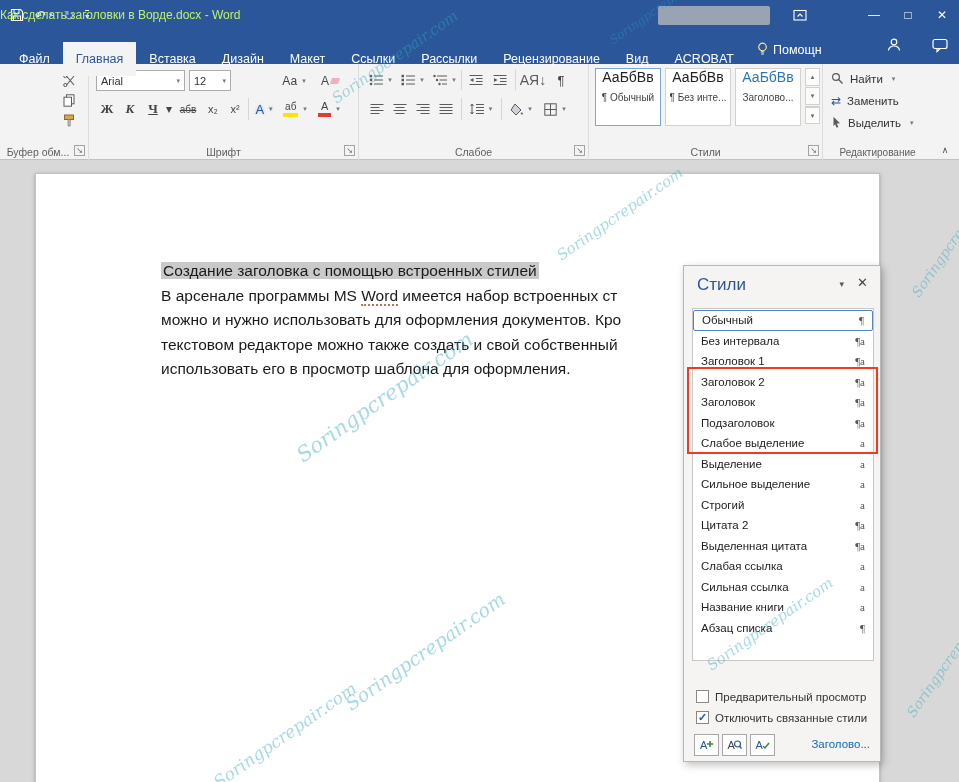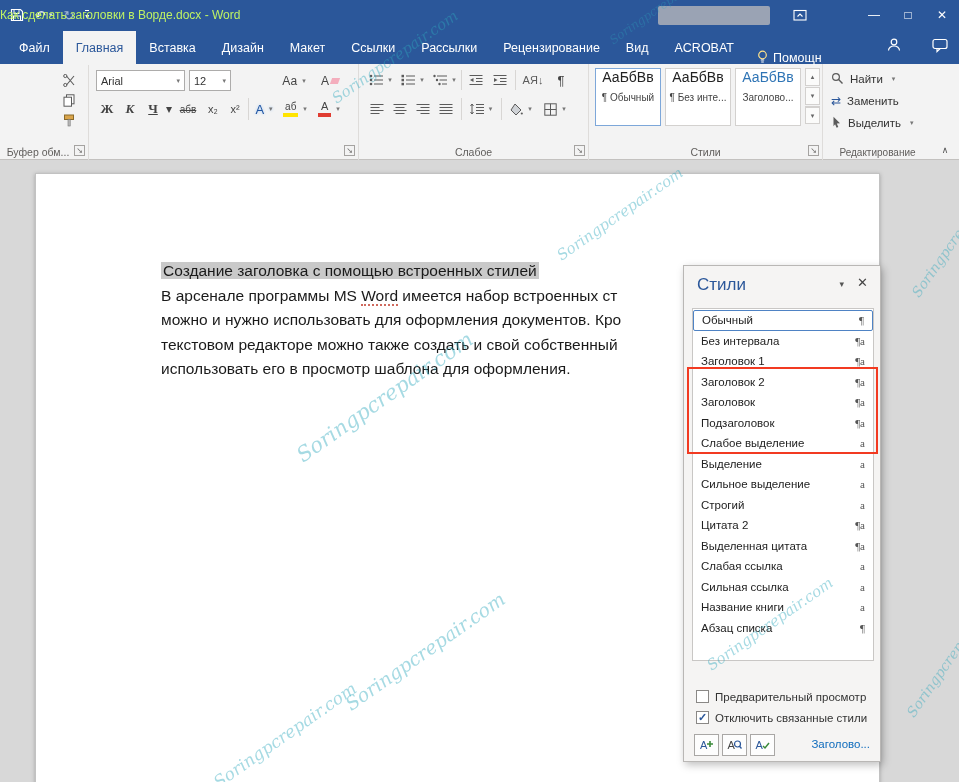--- a/index.html
+++ b/index.html
@@ -11,21 +11,21 @@
   #titlebar{position:absolute;left:0;top:0;width:959px;height:30px;background:#2b579a;color:#fff;z-index:10}
   #qat{position:absolute;left:10px;top:0;height:30px;display:flex;align-items:center;gap:11px}
   .qbtn{display:flex;align-items:center;justify-content:center;color:#fff;font-size:13px}
   #title{position:absolute;left:0;right:0;top:0;height:30px;text-align:left;line-height:30px;font-size:12px;color:#bef264;pointer-events:none}
   #redacted{position:absolute;left:658px;top:6px;width:112px;height:19px;background:#9aa3b4;border-radius:2px}
   #winctl{position:absolute;right:0;top:0;height:30px;display:flex}
   .wctl{width:34px;height:30px;display:flex;align-items:center;justify-content:center;font-size:12px;color:#fff}
 
   
   #tabrow{position:absolute;left:0;top:30px;width:959px;height:34px;background:#2b579a;z-index:9}
-  #tabstrip{position:absolute;left:6px;top:1px;height:34px;display:flex;align-items:flex-end}
+  #tabstrip{position:absolute;left:6px;top:12px;height:34px;display:flex;align-items:flex-start}
   .tab{padding:0 13px;line-height:34px;font-size:12.5px;color:#fff;white-space:nowrap}
   .tab.on{background:#f3f3f3;color:#2b579a}
   #helptab{display:flex;align-items:center;gap:5px;padding:0 10px;color:#fff;font-size:12.5px}
   #tabicons{position:absolute;right:10px;top:0;height:34px;display:flex;align-items:center;gap:30px}
 
   
   #ribbon{position:absolute;left:0;top:64px;width:959px;height:96px;background:#f3f3f3;border-bottom:1px solid #c3c1bf;z-index:8}
   .grp{position:absolute;top:0;height:96px;border-right:1px solid #dedcda}
   .grp-label{position:absolute;bottom:2px;left:0;right:0;text-align:center;font-size:10.5px;color:#605e5c;white-space:nowrap}
   .dlg{position:absolute;bottom:4px;right:3px;width:11px;height:11px;border:1px solid #a5a3a1;color:#6d6b69;font-size:8px;line-height:9px;text-align:center}
@@ -209,20 +209,21 @@
         <span class="dd">▾</span>
       </span>
     <span class="ib" style="left:226px;top:34px;width:28px;height:22px">
         <span class="stk">
           <span style="font-size:11px">А</span>
           <span class="rbar"></span>
         </span>
         <span class="dd">▾</span>
       </span>
 
+    <div class="grp-label">Шрифт</div>
     <span class="dlg">↘</span>
   </div>
 
   <div class="grp" style="left:359px;width:230px">
     <span class="ib" style="left:8px;top:6px;width:27px;height:20px">
       <svg width="14" height="12" viewBox="0 0 14 12">
           <circle cx="2" cy="2" r="1.3" fill="#5b5b5b"></circle>
           <circle cx="2" cy="6" r="1.3" fill="#5b5b5b"></circle>
           <circle cx="2" cy="10" r="1.3" fill="#5b5b5b"></circle>
           <path d="M5 2 h9 M5 6 h9 M5 10 h9" stroke="#5b5b5b"></path>
@@ -254,21 +255,21 @@
           <path d="M4.5 4 v4 l-3.5 -2 Z" fill="#5b5b5b"></path>
         </svg>
     </span>
     <span class="ib" style="left:130px;top:6px;width:22px;height:20px">
       <svg width="14" height="12" viewBox="0 0 14 12">
           <path d="M0.5 1.5 h13 M7 4.5 h6.5 M7 7.5 h6.5 M0.5 10.5 h13" stroke="#5b5b5b"></path>
           <path d="M1 4 v4 l3.5 -2 Z" fill="#5b5b5b"></path>
         </svg>
     </span>
     <span class="vsep" style="left:156px;top:6px;height:20px"></span>
-    <span class="ib" style="left:160px;top:6px;width:28px;height:20px;font-size:11px;color:#5b5b5b">АЯ↓</span>
+    <span class="ib" style="left:160px;top:6px;width:28px;height:20px;font-size:14px;color:#5b5b5b">АЯ↓</span>
     <span class="ib" style="left:192px;top:6px;width:20px;height:20px;font-size:13px">¶</span>
 
     <span class="ib" style="left:8px;top:34px;width:20px;height:22px">
       <svg width="14" height="12" viewBox="0 0 14 12">
           <path d="M0.5 1.5 h13 M0.5 4.5 h9 M0.5 7.5 h13 M0.5 10.5 h9" stroke="#5b5b5b"></path>
         </svg>
     </span>
     <span class="ib" style="left:31px;top:34px;width:20px;height:22px">
       <svg width="14" height="12" viewBox="0 0 14 12">
           <path d="M0.5 1.5 h13 M2.5 4.5 h9 M0.5 7.5 h13 M2.5 10.5 h9" stroke="#5b5b5b"></path>

